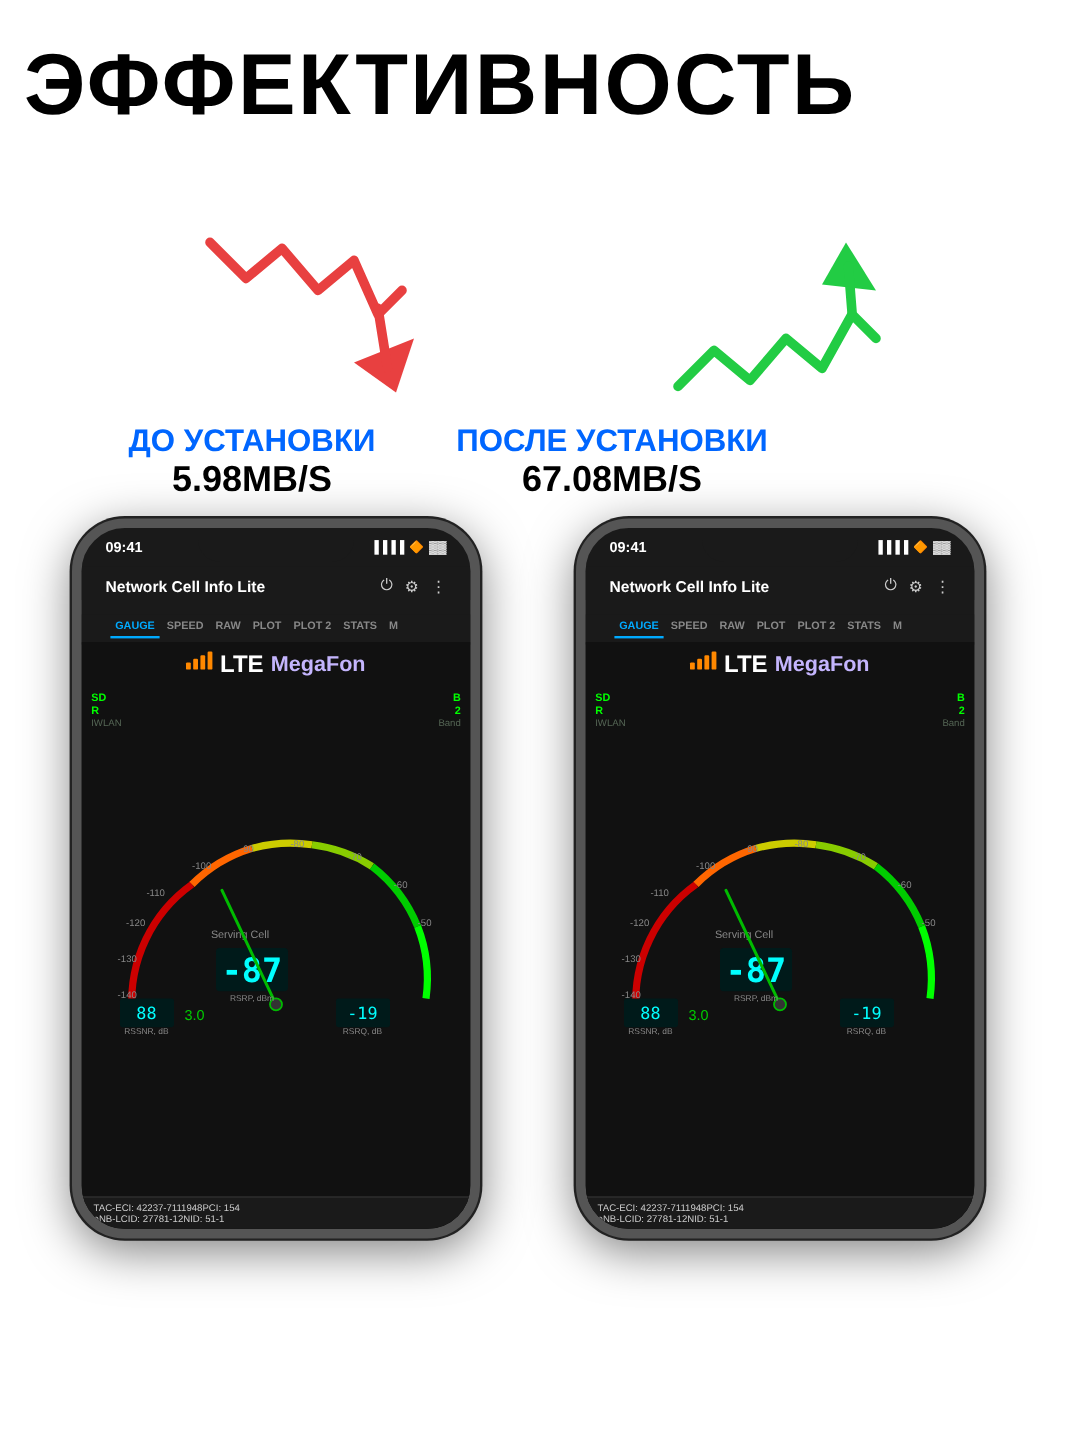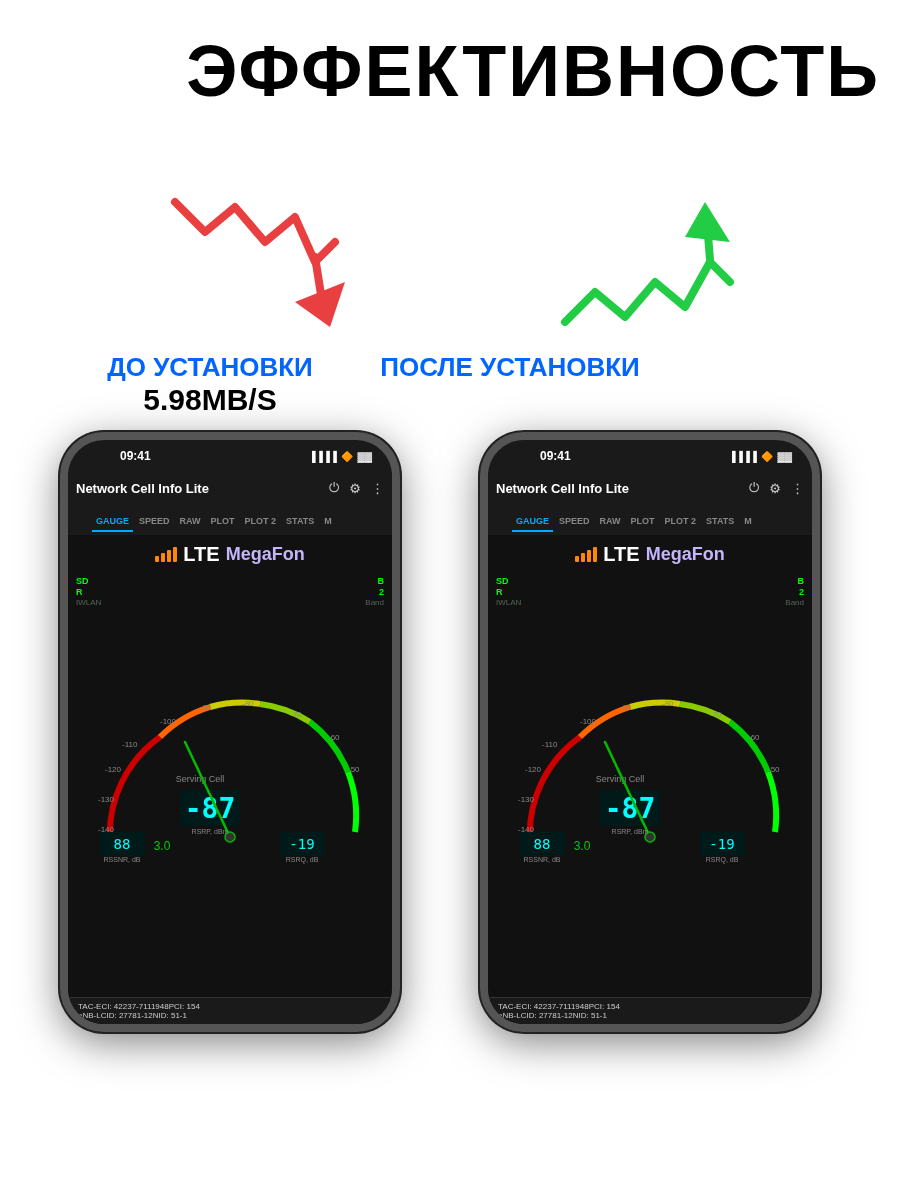--- a/index.html
+++ b/index.html
@@ -15,21 +15,21 @@
       width: 900px;
       height: 1200px;
       background: #fff;
       display: flex;
       flex-direction: column;
       align-items: center;
     }
 
     .title-section {
       width: 100%;
-      text-align: right;
+      text-align: left;
       padding: 30px 20px 10px;
     }
 
     .main-title {
       font-size: 72px;
       font-weight: 900;
       color: #000;
       letter-spacing: 2px;
       font-family: Arial Black, Arial, sans-serif;
     }
@@ -147,42 +147,41 @@
       align-items: center;
       justify-content: space-between;
       padding: 0 20px;
       z-index: 5;
     }
 
     .status-time {
       color: #fff;
       font-size: 12px;
       font-weight: bold;
-      margin-left: 32px;
     }
 
     .status-icons {
       display: flex;
       align-items: center;
       gap: 4px;
     }
 
     .status-icons span {
       color: #fff;
       font-size: 10px;
     }
 
     
     .app-header {
       position: absolute;
       top: 32px;
       left: 0;
       right: 0;
       background: #1a1a1a;
-      padding: 8px 8px 4px;
+      padding: 8px 20px 4px;
       display: flex;
       align-items: center;
       justify-content: space-between;
     }
 
     .app-title {
       color: #fff;
       font-size: 13px;
       font-weight: bold;
     }
@@ -232,21 +231,21 @@
       bottom: 0;
       background: #111;
       display: flex;
       flex-direction: column;
       align-items: center;
     }
 
     
     .lte-header {
       display: flex;
-      align-items: center;
+      align-items: flex-start;
       justify-content: center;
       gap: 6px;
       padding: 8px 0 0;
     }
 
     .signal-bars {
       display: flex;
       align-items: flex-end;
       gap: 2px;
     }
@@ -365,20 +364,21 @@
     </div>
   </div>
 
   <div class="labels-section">
     <div class="label-block">
       <span class="before-label">ДО УСТАНОВКИ</span>
       <span class="speed-label">5.98MB/S</span>
     </div>
     <div class="label-block">
       <span class="after-label">ПОСЛЕ УСТАНОВКИ</span>
+      <span class="speed-label">67.08MB/S</span>
     </div>
   </div>
 
   <div class="phones-section">
 
     <div class="phone-wrapper">
       <div class="phone-frame">
         <div class="phone-notch"></div>
 
         <div class="status-bar">

